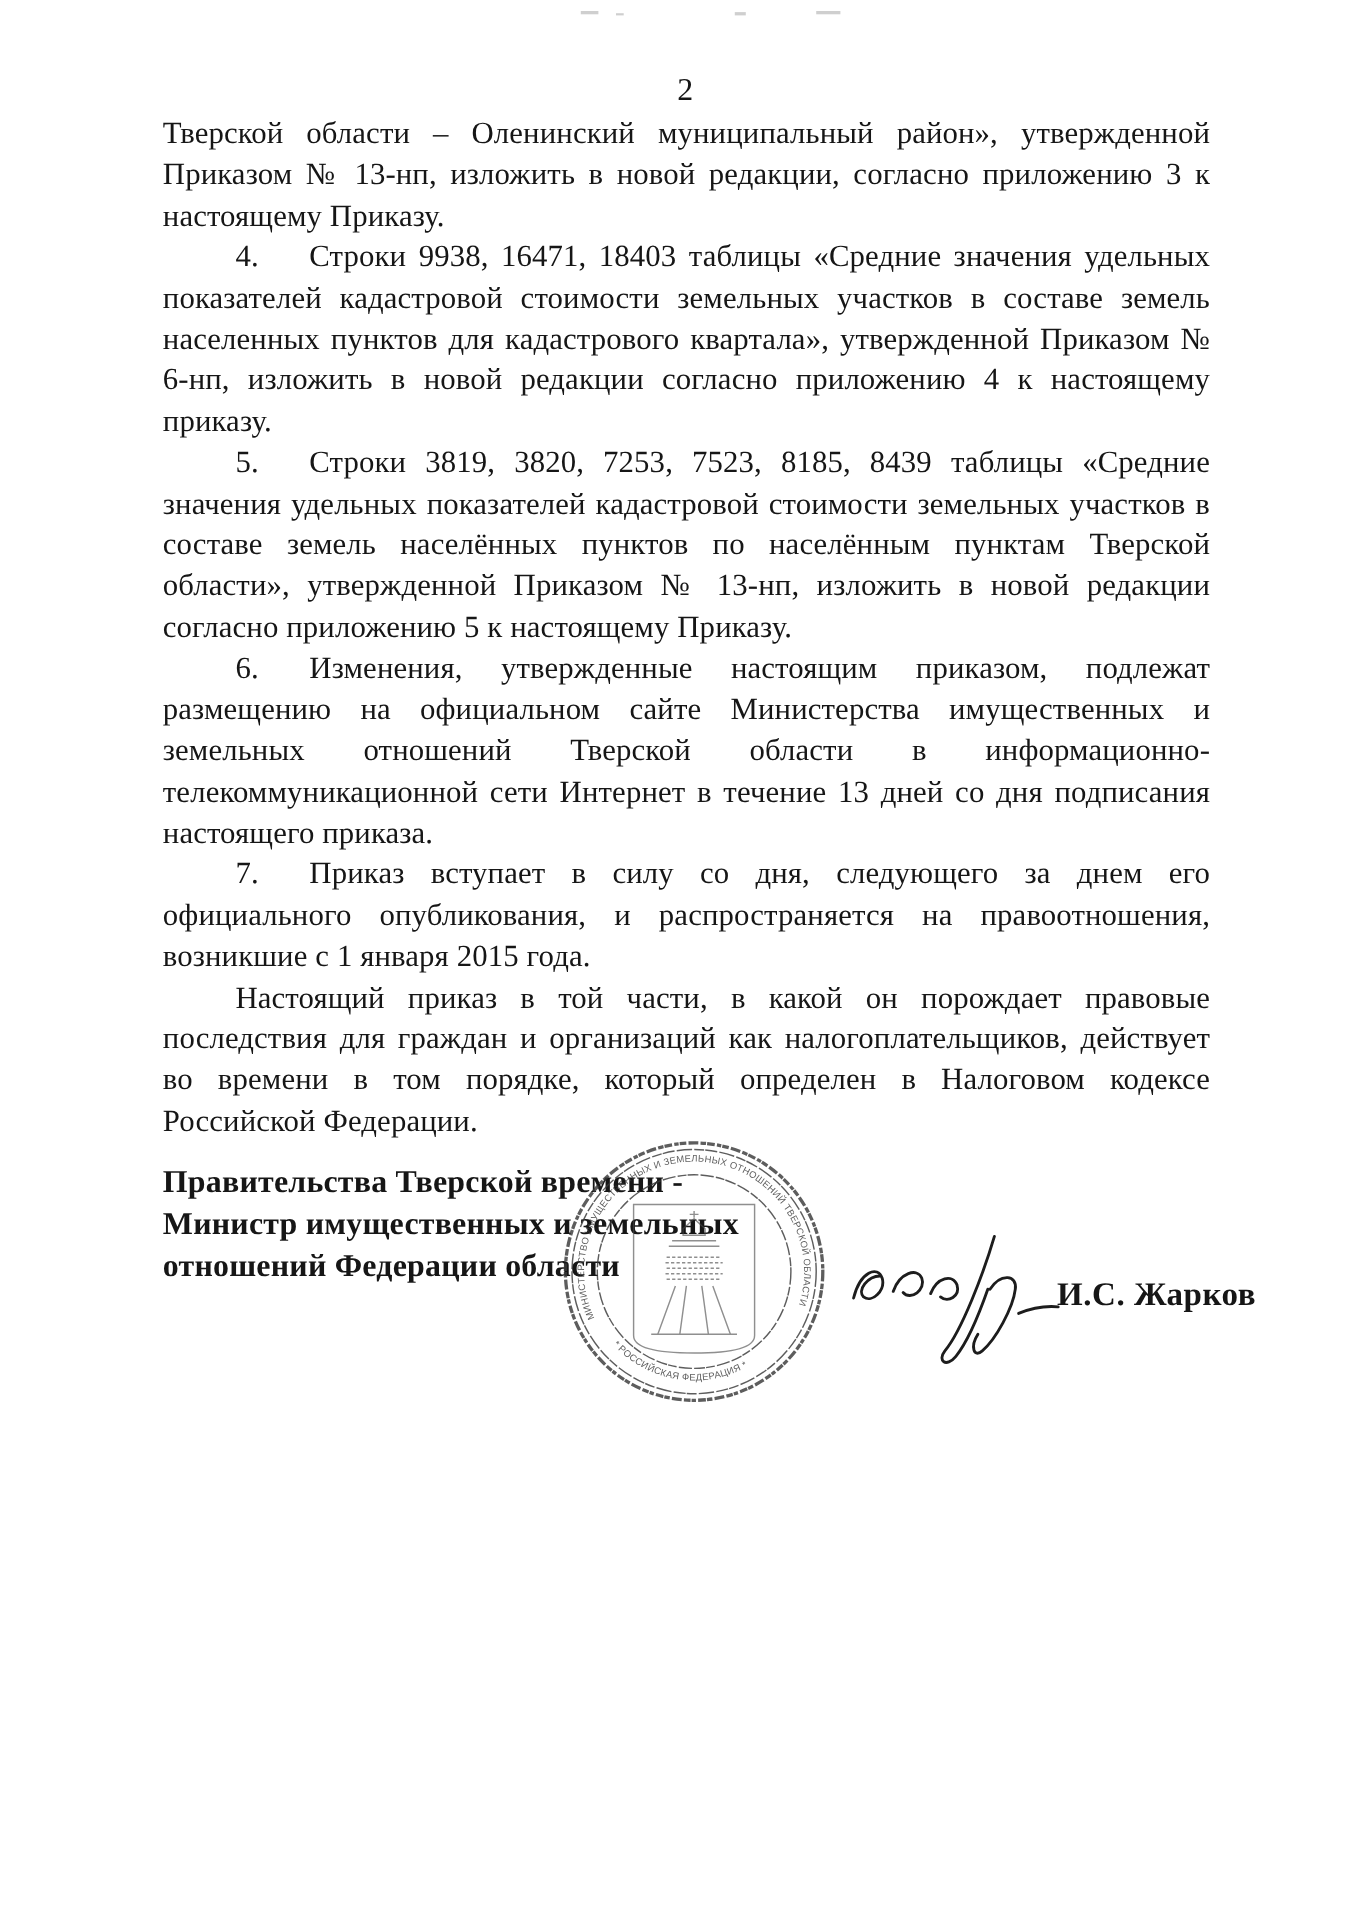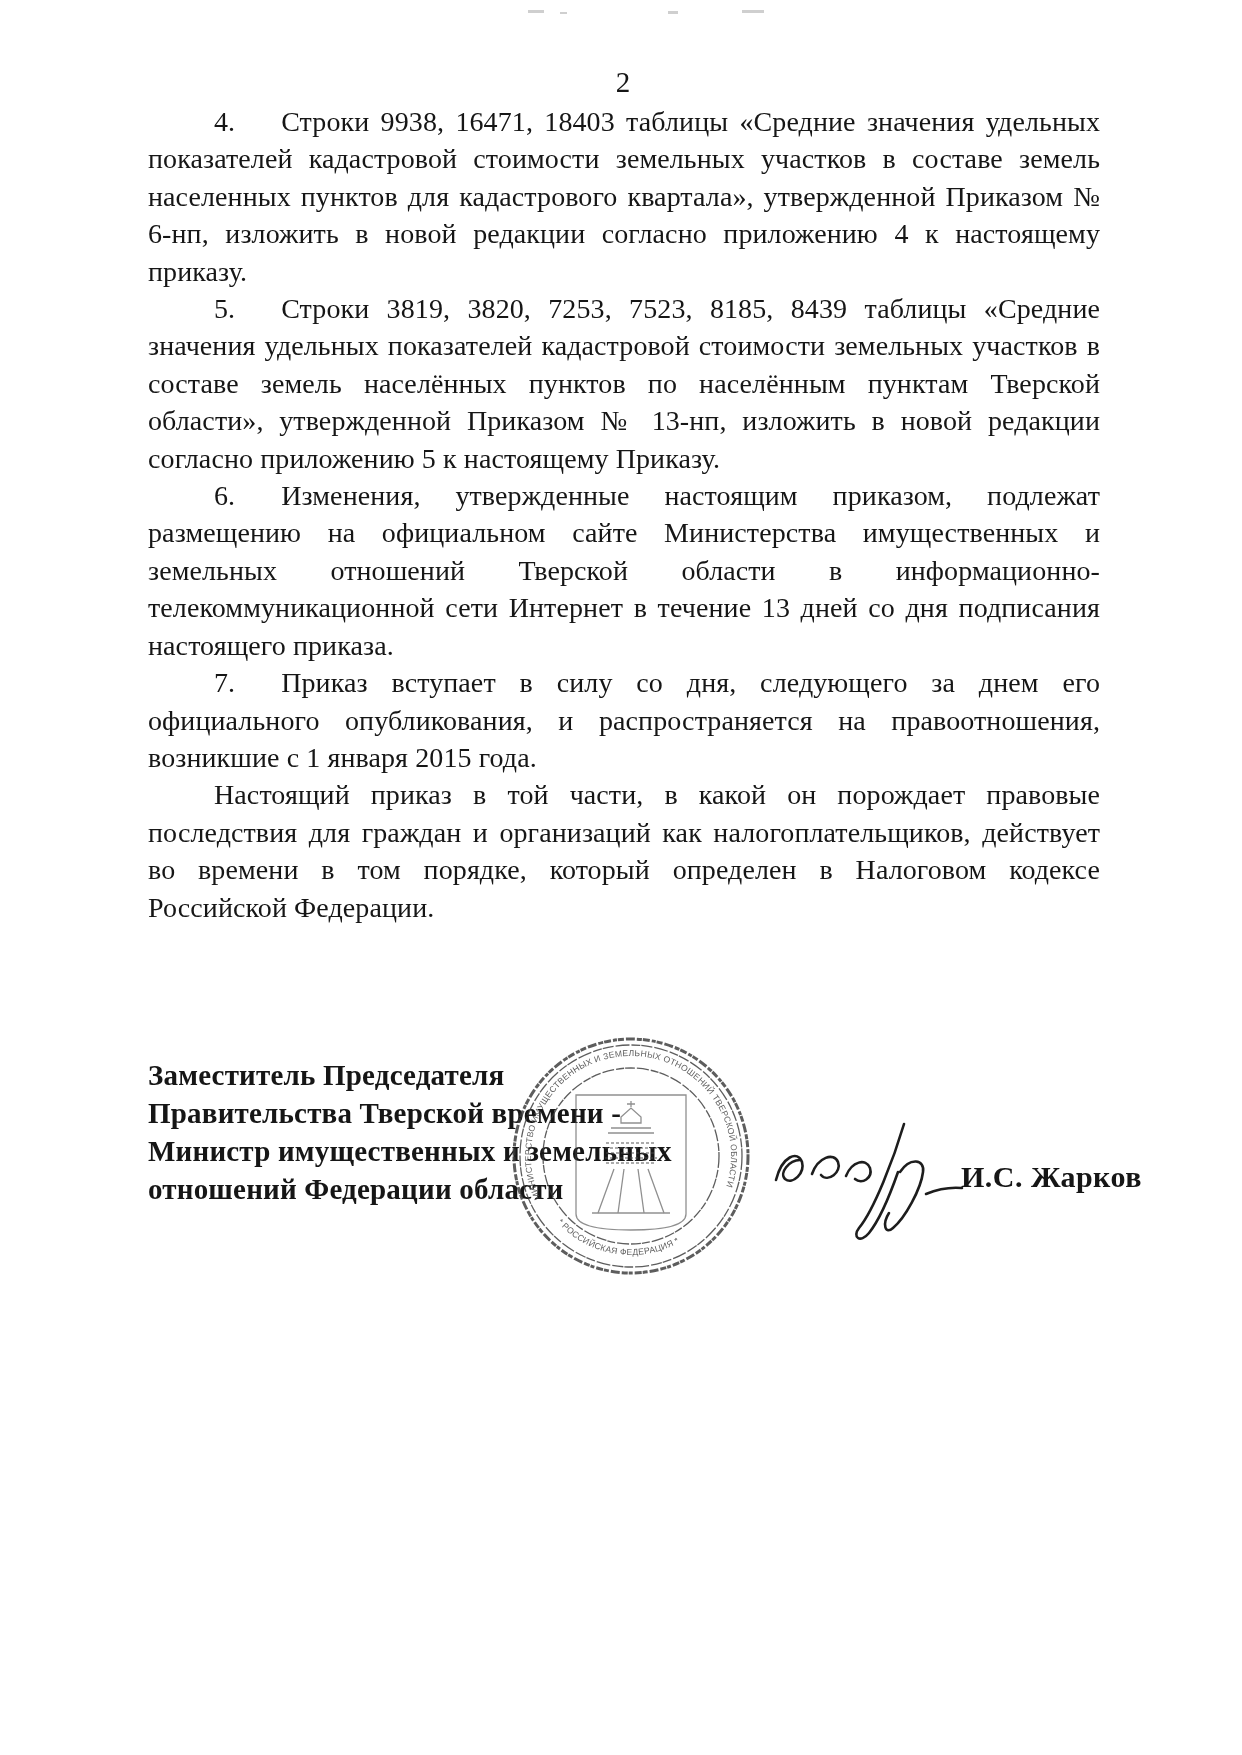--- a/index.html
+++ b/index.html
@@ -87,39 +87,41 @@
 <div class="page">
 
   <div class="scan-artifact" style="left:528px; top:10px; width:16px; height:3px;"></div>
   <div class="scan-artifact" style="left:560px; top:12px; width:7px; height:2px;"></div>
   <div class="scan-artifact" style="left:668px; top:11px; width:10px; height:3px;"></div>
   <div class="scan-artifact" style="left:742px; top:10px; width:22px; height:3px;"></div>
 
   <div class="pageno">2</div>
 
   <div class="content">
+    <p class="cont">
+      <span>Тверской области – Оленинский муниципальный район», утвержденной Приказом № 13-нп,  изложить в новой редакции, согласно приложению 3 к настоящему Приказу.</span>
+    </p>
     <p class="item">
       <span class="pnum">4.</span><span>Строки 9938, 16471, 18403 таблицы «Средние значения удельных показателей кадастровой стоимости земельных участков в составе земель населенных пунктов для кадастрового квартала», утвержденной Приказом № 6-нп, изложить в новой редакции согласно приложению 4 к настоящему приказу.</span>
     </p>
     <p class="item">
       <span class="pnum">5.</span><span>Строки 3819, 3820, 7253, 7523, 8185, 8439 таблицы «Средние значения удельных показателей кадастровой стоимости земельных участков в составе земель населённых пунктов по населённым пунктам Тверской области», утвержденной Приказом № 13-нп, изложить в новой редакции согласно приложению 5 к настоящему Приказу.</span>
     </p>
     <p class="item">
       <span class="pnum">6.</span><span>Изменения, утвержденные настоящим приказом, подлежат размещению на официальном сайте Министерства имущественных и земельных отношений Тверской области в информационно-телекоммуникационной сети Интернет в течение 13 дней со дня подписания настоящего приказа.</span>
     </p>
     <p class="item">
       <span class="pnum">7.</span><span>Приказ вступает в силу со дня, следующего за днем его официального опубликования, и распространяется на правоотношения, возникшие с 1 января 2015 года.</span>
     </p>
     <p class="item">
       <span>Настоящий приказ в той части, в какой он порождает правовые последствия для граждан и организаций как налогоплательщиков, действует во времени в том порядке, который определен в Налоговом кодексе Российской Федерации.</span>
     </p>
   </div>
 
   <div class="sig-title">
-    <div>Заместитель Председателя</div>
     <div>Правительства Тверской времени -</div>
     <div>Министр имущественных и земельных</div>
     <div>отношений Федерации области</div>
   </div>
 
   <svg class="seal-svg" viewBox="0 0 252 252">
     <g transform="translate(1,1)">
       <circle class="ring" cx="125" cy="125" r="117" stroke-width="3" stroke-dasharray="9 2 5 1 7 2 4 1 6 2"></circle>
       <circle class="ring" cx="125" cy="125" r="111" stroke-width="1.3" stroke-dasharray="14 2 9 1 11 2"></circle>
       <circle class="ring" cx="125" cy="125" r="88" stroke-width="1.3" stroke-dasharray="12 2 8 1 10 2"></circle>

